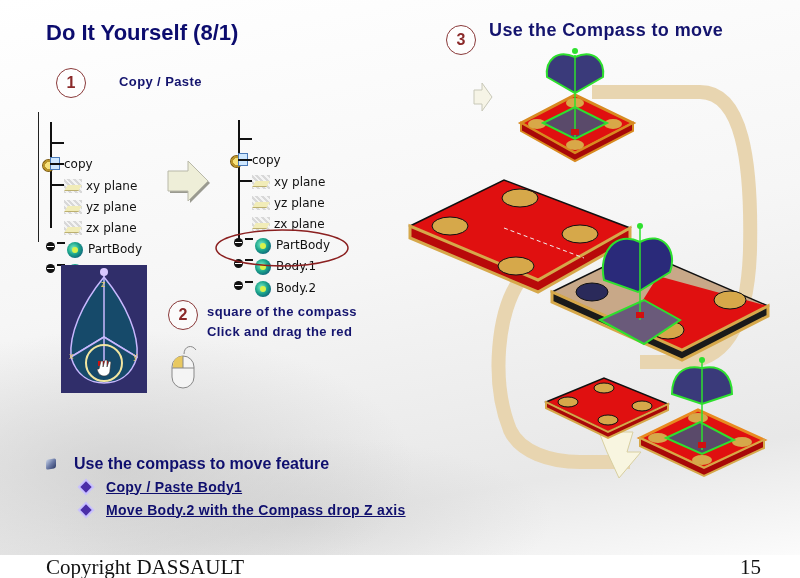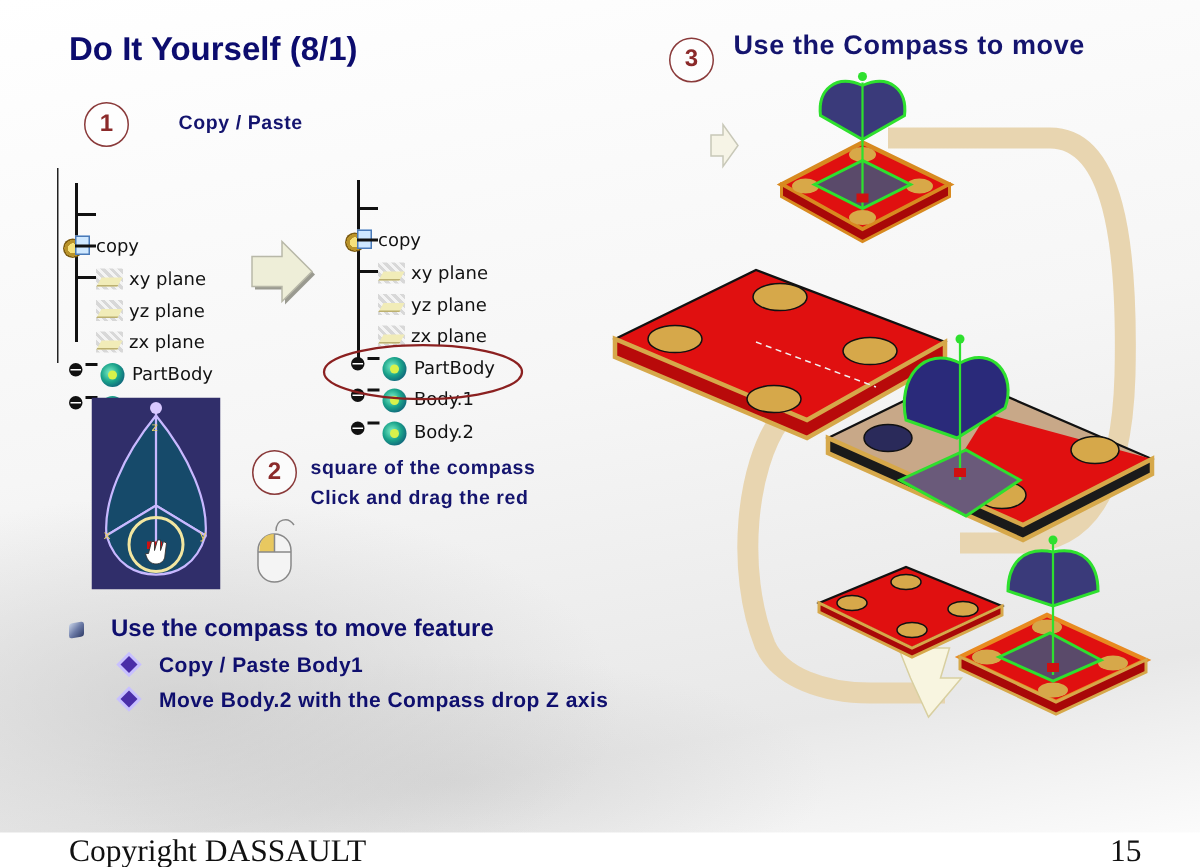--- a/index.html
+++ b/index.html
@@ -28,22 +28,22 @@
   .body-icon { width:16px; height:16px; margin-right:5px; border-radius:50%;
      background:radial-gradient(circle at 40% 40%, #7ef0c8 0, #1aa38a 45%, #0f5f7a 80%); position:relative; }
   .body-icon::after { content:""; position:absolute; left:5px; top:5px; width:6px; height:6px; border-radius:50%; background:#d8f24b; }
   .root-icon { width:18px; height:16px; margin-right:4px; position:relative; }
   .root-icon .gear { position:absolute; left:0; top:2px; width:13px; height:13px; border-radius:50%;
      background:radial-gradient(circle, #f6e17a 0 35%, #b9932a 36% 60%, #7d5c12 61%); }
   .root-icon .doc { position:absolute; left:8px; top:0; width:8px; height:11px; background:#cfe8ff; border:1px solid #4a7ab8; }
   .expander { width:9px; height:9px; background:#111; border-radius:50%; margin-right:2px; position:relative; }
   .expander::after { content:""; position:absolute; left:1px; top:4px; width:7px; height:1px; background:#fff; }
   .fat-arrow { position:absolute; }
-  .bullets .l1 { font-size:16px; font-weight:bold; color:#0f0f6e; display:flex; align-items:center; }
-  .bullets .l2 { font-size:14px; font-weight:bold; color:#0f0f6e; display:flex; align-items:center; letter-spacing:0.3px; }
+  .bullets .l1 { font-size:16px; font-weight:bold; color:#0f0f6e; display:flex; align-items:center;margin-top:44px; }
+  .bullets .l2 { font-size:14px; font-weight:bold; color:#0f0f6e; display:flex; align-items:center; letter-spacing:0.3px;text-decoration:underline; }
   .cube-bullet { width:10px; height:10px; margin-right:18px; background:linear-gradient(135deg,#c9d4e8 0,#6b7aa6 50%,#2e3b66 100%); border-radius:2px; transform:skewY(-10deg); }
   .diamond-bullet { width:8px; height:8px; margin-right:16px; transform:rotate(45deg); background:#4a2ea8; box-shadow:0 0 0 2px #c8c0ff; }
   .footer-left { left:46px; top:555px; font-family:"Liberation Serif", serif; font-size:21px; color:#111; }
   .footer-right { left:740px; top:555px; font-family:"Liberation Serif", serif; font-size:21px; color:#111; }
 </style>
 </head>
 <body>
 
 <div class="bg"></div>
 <div class="bg-foot"></div>

